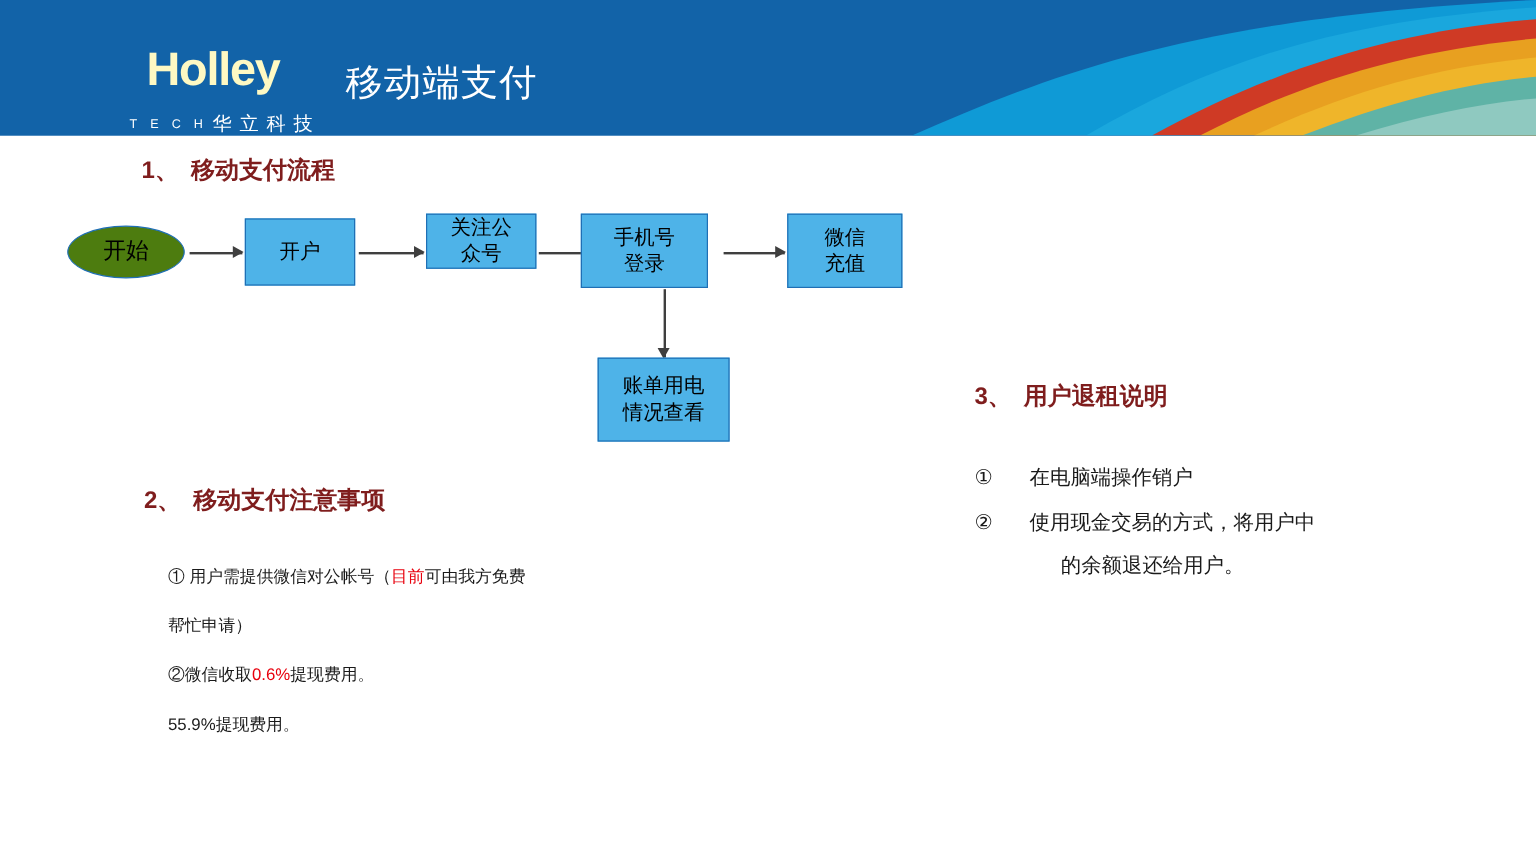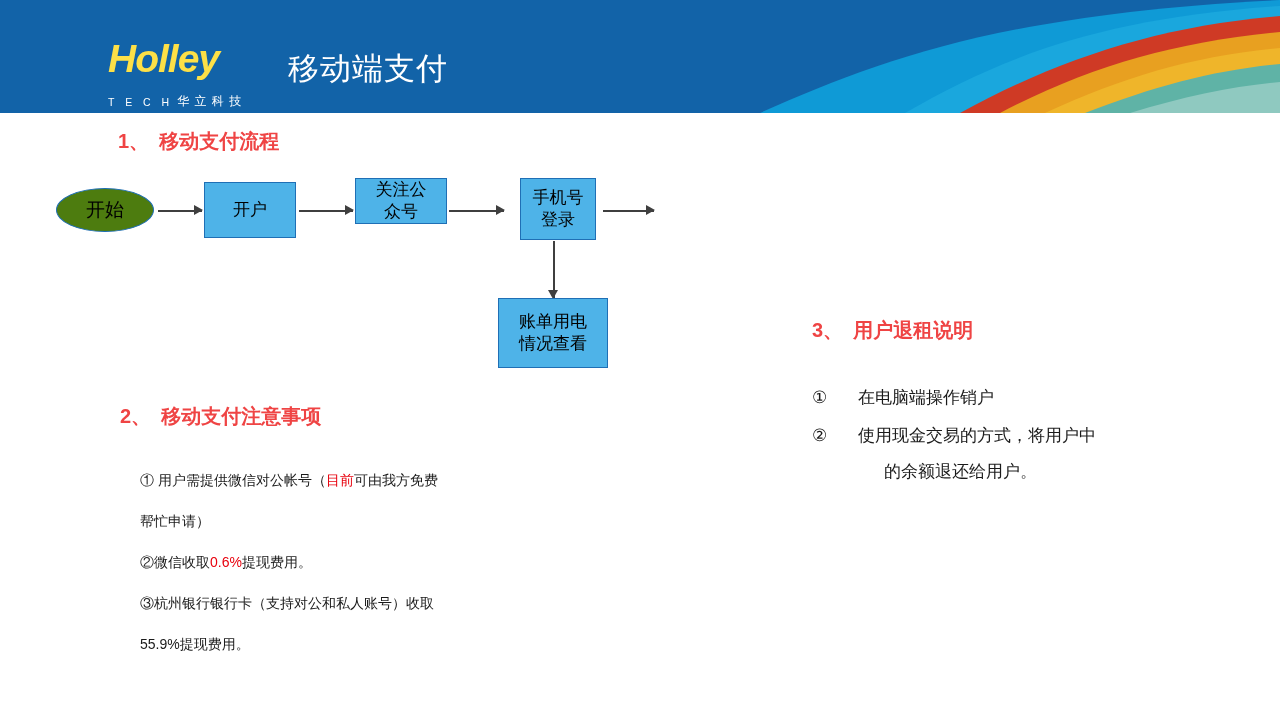--- a/index.html
+++ b/index.html
@@ -25,57 +25,57 @@
 
   .logo {
     position: absolute;
     left: 108px; top: 40px;
     width: 160px; height: 56px;
   }
   .logo-word {
     font-family: "Liberation Sans", sans-serif;
     font-size: 39px;
     font-weight: bold;
-    font-style: italic;
-    color: #fde047;
+    color: #fef9c3;
     letter-spacing: -1px;
     line-height: 38px;
+    margin-left: 14px;
   }
   .logo-sub {
     display: flex;
     align-items: center;
     gap: 4px;
     margin-top: 15px;
   }
   .logo-tech {
     font-size: 10.5px;
     color: #ffffff;
     letter-spacing: 4px;
     font-family: "Liberation Sans", sans-serif;
   }
   .logo-cn {
-    font-size: 12px;
+    font-size: 16px;
     color: #ffffff;
     letter-spacing: 1px;
   }
   .header-title {
     position: absolute;
     left: 288px; top: 48px;
     font-size: 31px;
     color: #ffffff;
     font-family: "Liberation Sans", sans-serif;
     letter-spacing: 1px;
   }
 
   
   .sec-head {
     position: absolute;
     font-size: 20px;
     font-weight: bold;
-    color: #ef4444;
+    color: #7f1d1d;
     white-space: nowrap;
   }
   .sec-head .num { margin-right: 10px; }
 
   #sec1-head { left: 118px; top: 128px; }
   #sec2-head { left: 120px; top: 403px; }
   #sec3-head { left: 812px; top: 317px; }
 
   
   .flow { position: absolute; left: 0; top: 0; width: 780px; height: 400px; }
@@ -95,21 +95,21 @@
   .node.oval {
     background: #4d7c0f;
     border: 1px solid #1f6fb5;
     border-radius: 50%;
     font-size: 19px;
   }
 
   #node-start { left: 56px; top: 188px; width: 98px; height: 44px; }
   #node-open  { left: 204px; top: 182px; width: 92px; height: 56px; }
   #node-follow{ left: 355px; top: 178px; width: 92px; height: 46px; }
-  #node-login { left: 520px; top: 178px; width: 76px; height: 62px; }
+  #node-login { left: 484px; top: 178px; width: 106px; height: 62px; }
   #node-recharge { left: 656px; top: 178px; width: 96px; height: 62px; }
   #node-bill  { left: 498px; top: 298px; width: 110px; height: 70px; }
 
   .arrow { position: absolute; }
   .arrow-line-h {
     position: absolute;
     height: 2px;
     background: #3f3f3f;
     top: 50%;
   }
@@ -228,39 +228,40 @@
   </div>
 
   <div class="node" id="node-login" style="white-space: pre-line;">手机号
 登录</div>
 
   <div class="arrow" id="arrow4">
     <div class="arrow-line-h" style="left:0; width:51px;"></div>
     <div class="arrow-head-r"></div>
   </div>
 
+  <div class="node" id="node-recharge" style="white-space: pre-line;">微信
+充值</div>
 
   <div class="arrow" id="arrow5">
     <div class="arrow-line-v" style="top:0; height:57px;"></div>
     <div class="arrow-head-d"></div>
   </div>
 
   <div class="node" id="node-bill" style="white-space: pre-line;">账单用电
 情况查看</div>
 </div>
 
 <div class="sec-head" id="sec2-head">
   <span class="num">2、</span><span>移动支付注意事项</span>
 </div>
 
 <div class="notes">
   <div class="line"><span>① 用户需提供微信对公帐号（</span><span class="red">目前</span><span>可由我方免费</span></div>
   <div class="line">帮忙申请）</div>
   <div class="line"><span>②微信收取</span><span class="red">0.6%</span><span>提现费用。</span></div>
-  <div class="line">③杭州银行银行卡（支持对公和私人账号）收取</div>
   <div class="line">55.9%提现费用。</div>
 </div>
 
 <div class="sec-head" id="sec3-head">
   <span class="num">3、</span><span>用户退租说明</span>
 </div>
 
 <div class="list3">
   <div class="item">
     <span class="marker">①</span>

